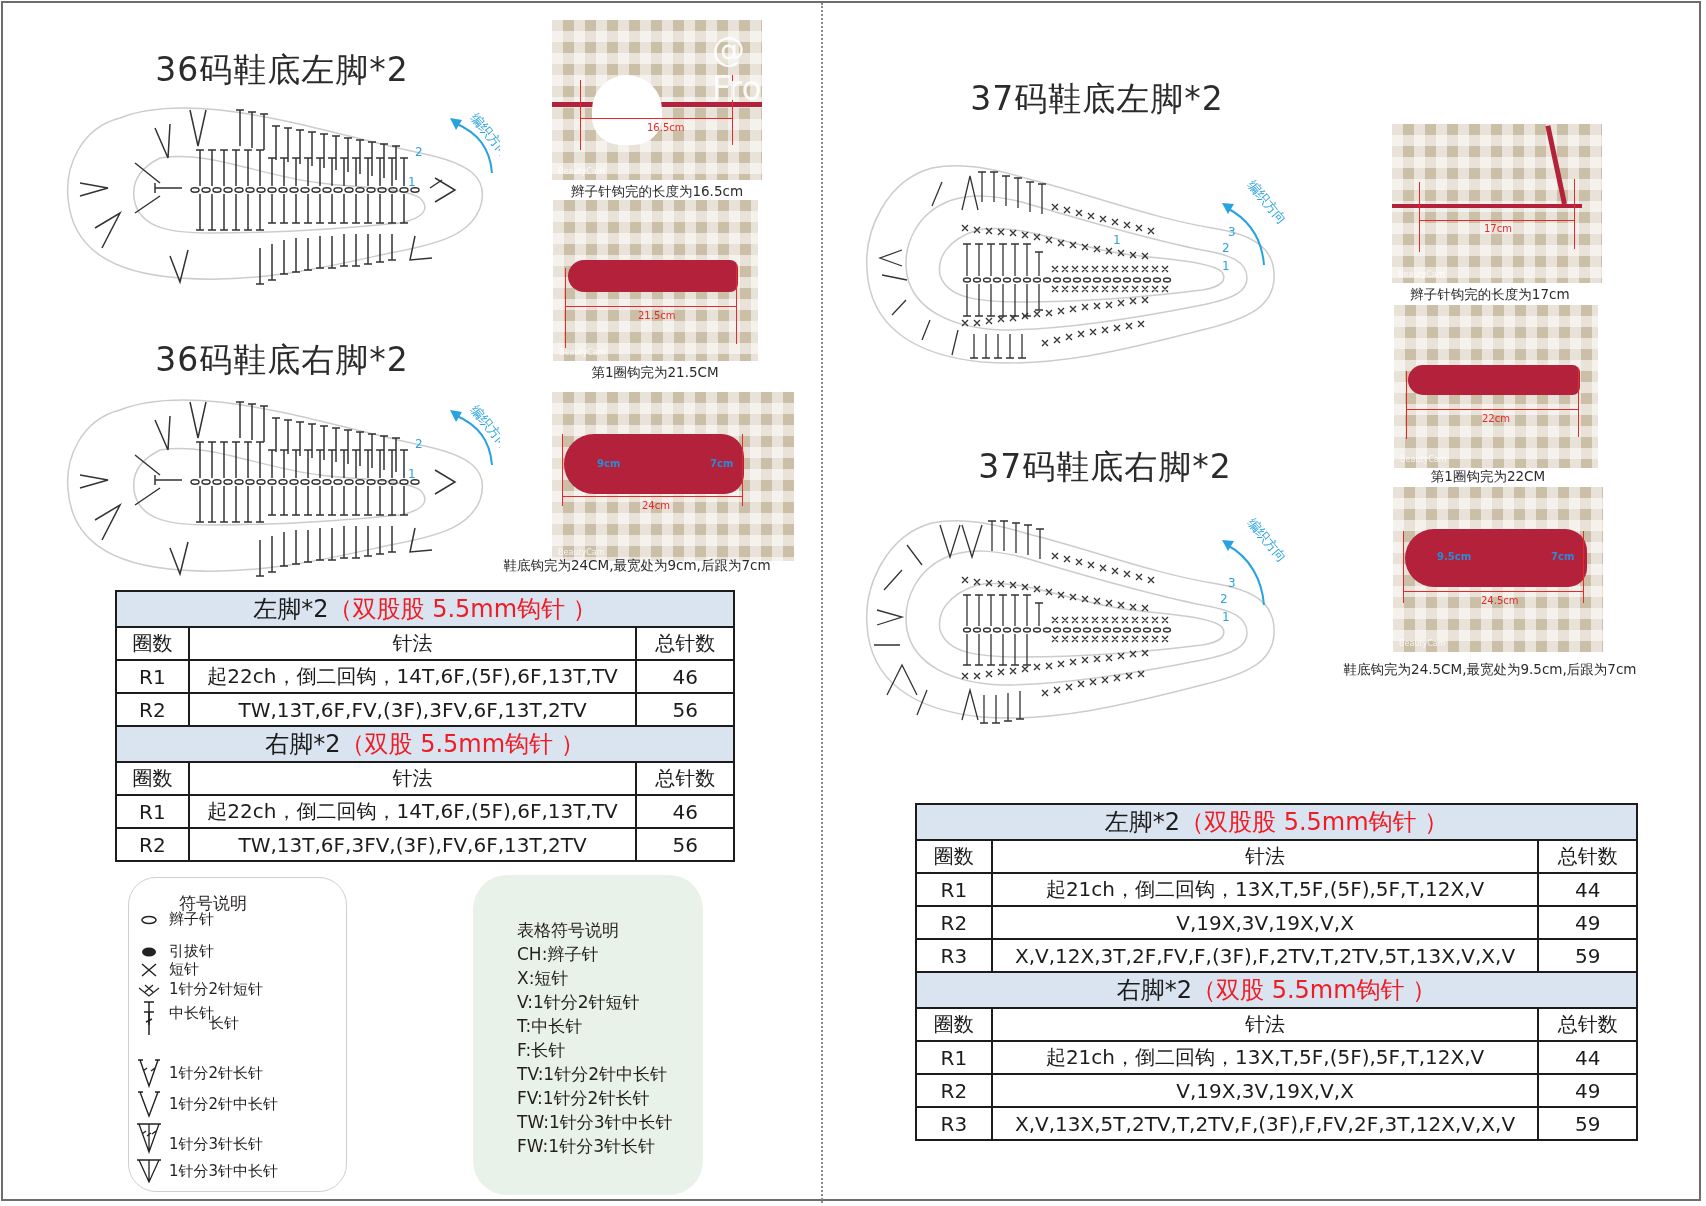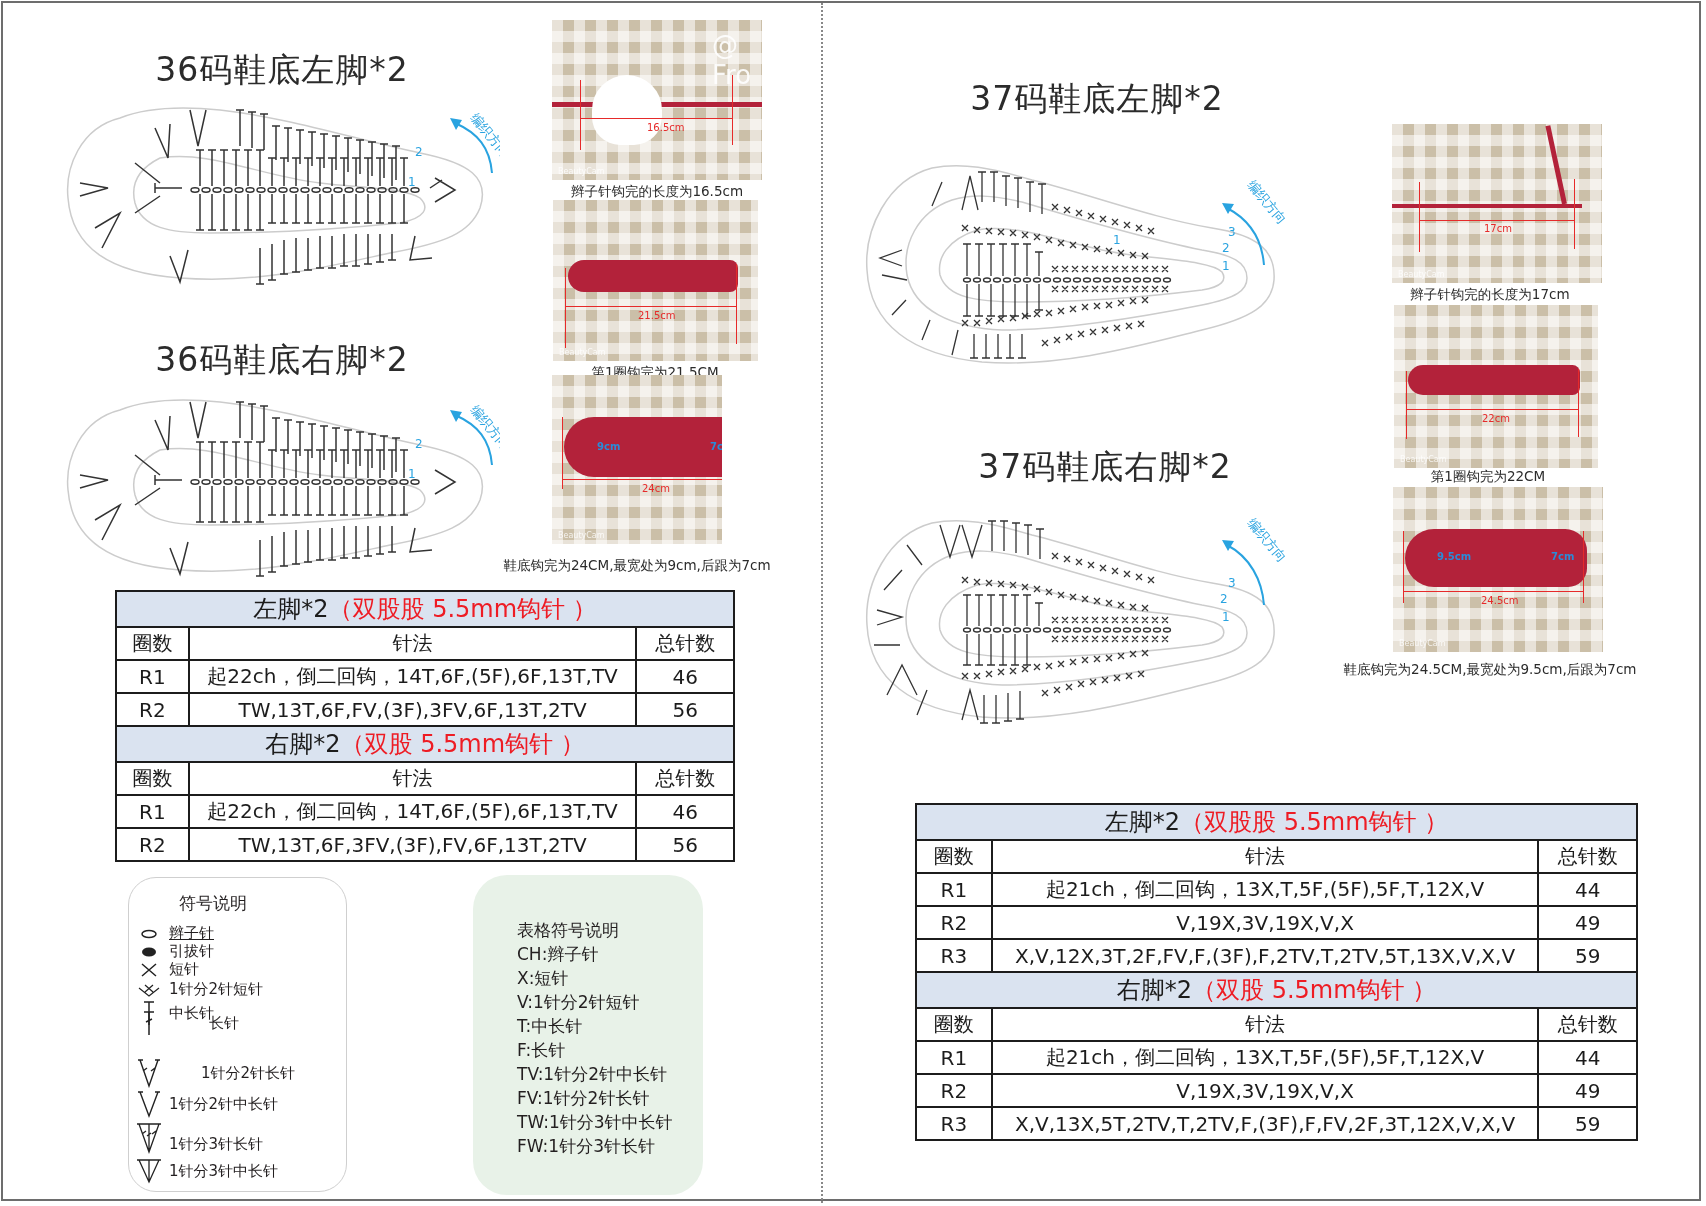--- a/index.html
+++ b/index.html
@@ -122,36 +122,36 @@
   <text x="410" y="30" font-size="13" fill="#29a3e0" transform="rotate(50 410 30)" font-family="DejaVu Sans, sans-serif">编织方向</text>
 </svg>
 
 <div class="photo" style="left:552px;top:20px;width:210px;height:160px;">
   <div style="position:absolute;left:0;top:82px;width:210px;height:5px;background:#b3223a;"></div>
   <div style="position:absolute;left:40px;top:55px;width:70px;height:70px;background:#fff;border-radius:50% 50% 40% 40%;"></div>
   <div style="position:absolute;left:28px;top:60px;width:1px;height:70px;background:#e62a2a;"></div>
   <div style="position:absolute;left:180px;top:55px;width:1px;height:70px;background:#e62a2a;"></div>
   <div style="position:absolute;left:28px;top:98px;width:153px;height:1px;background:#e62a2a;"></div>
   <span class="mlabel" style="left:95px;top:102px;">16.5cm</span>
-  <span style="position:absolute;left:160px;top:10px;color:#fff;font-size:26px;opacity:.9;">@ Fro</span>
+  <span style="position:absolute;left:160px;top:10px;color:#fff;font-size:33px;opacity:.9;">@ Fro</span>
   <span class="wm">BeautyCam</span>
 </div>
 <div class="caption" style="left:657px;top:183px;">辫子针钩完的长度为16.5cm</div>
 
 <div class="photo" style="left:553px;top:200px;width:205px;height:161px;">
   <div style="position:absolute;left:15px;top:60px;width:170px;height:32px;background:#b3223a;border-radius:16px 8px 8px 16px;"></div>
   <div style="position:absolute;left:12px;top:68px;width:1px;height:80px;background:#e62a2a;"></div>
   <div style="position:absolute;left:183px;top:64px;width:1px;height:80px;background:#e62a2a;"></div>
   <div style="position:absolute;left:12px;top:106px;width:172px;height:1px;background:#e62a2a;"></div>
   <span class="mlabel" style="left:85px;top:110px;">21.5cm</span>
   <span class="wm">BeautyCam</span>
 </div>
 <div class="caption" style="left:655px;top:364px;">第1圈钩完为21.5CM</div>
 
-<div class="photo" style="left:552px;top:375px;width:170px;height:169px;">
+<div class="photo" style="left:552px;top:392px;width:242px;height:169px;">
   <div style="position:absolute;left:12px;top:42px;width:180px;height:60px;background:#b3223a;border-radius:40px 30px 26px 40px;"></div>
   <div style="position:absolute;left:10px;top:42px;width:1px;height:72px;background:#e62a2a;"></div>
   <div style="position:absolute;left:190px;top:42px;width:1px;height:72px;background:#e62a2a;"></div>
   <div style="position:absolute;left:10px;top:104px;width:181px;height:1px;background:#e62a2a;"></div>
   <span class="blabel" style="left:45px;top:66px;">9cm</span>
   <span class="blabel" style="left:158px;top:66px;">7cm</span>
   <span class="mlabel" style="left:90px;top:108px;">24cm</span>
   <span class="wm">BeautyCam</span>
 </div>
 <div class="caption" style="left:637px;top:557px;">鞋底钩完为24CM,最宽处为9cm,后跟为7cm</div>
@@ -197,21 +197,21 @@
   <tr>
         <td>R2</td>
         <td>TW,13T,6F,3FV,(3F),FV,6F,13T,2TV</td>
         <td>56</td>
       </tr>
 </tbody>
   </table>
 
 <div class="legend" style="left:128px;top:877px;width:217px;height:313px;">
   <div class="lt" style="left:50px;top:14px;">符号说明</div>
-  <div class="row" style="top:46px;text-decoration:underline;">
+  <div class="row" style="top:32px;">
       <span class="sym">
         <svg width="20" height="12">
           <ellipse cx="10" cy="6" rx="7" ry="3.5" fill="none" stroke="#222" stroke-width="1.5"></ellipse>
         </svg>
       </span>
       <span class="lbl">辫子针</span>
     </div>
   <div class="row" style="top:64px;">
       <span class="sym">
         <svg width="20" height="12">
@@ -245,21 +245,21 @@
       <span class="lbl">中长针</span>
     </div>
   <div class="row" style="top:132px;gap:40px;">
       <span class="sym">
         <svg width="16" height="26">
           <path d="M3,2 H13 M8,2 V25 M5,12 L11,9" stroke="#222" stroke-width="1.5"></path>
         </svg>
       </span>
       <span class="lbl">长针</span>
     </div>
-  <div class="row" style="top:180px;gap:32px;">
+  <div class="row" style="top:180px;">
       <span class="sym">
         <svg width="22" height="30">
           <path d="M2,2 L11,28 L20,2 M0,2 H5 M17,2 H22 M5,13 L9,10 M13,13 L17,10" stroke="#222" stroke-width="1.4" fill="none"></path>
         </svg>
       </span>
       <span class="lbl">1针分2针长针</span>
     </div>
   <div class="row" style="top:212px;">
       <span class="sym">
         <svg width="22" height="28">

